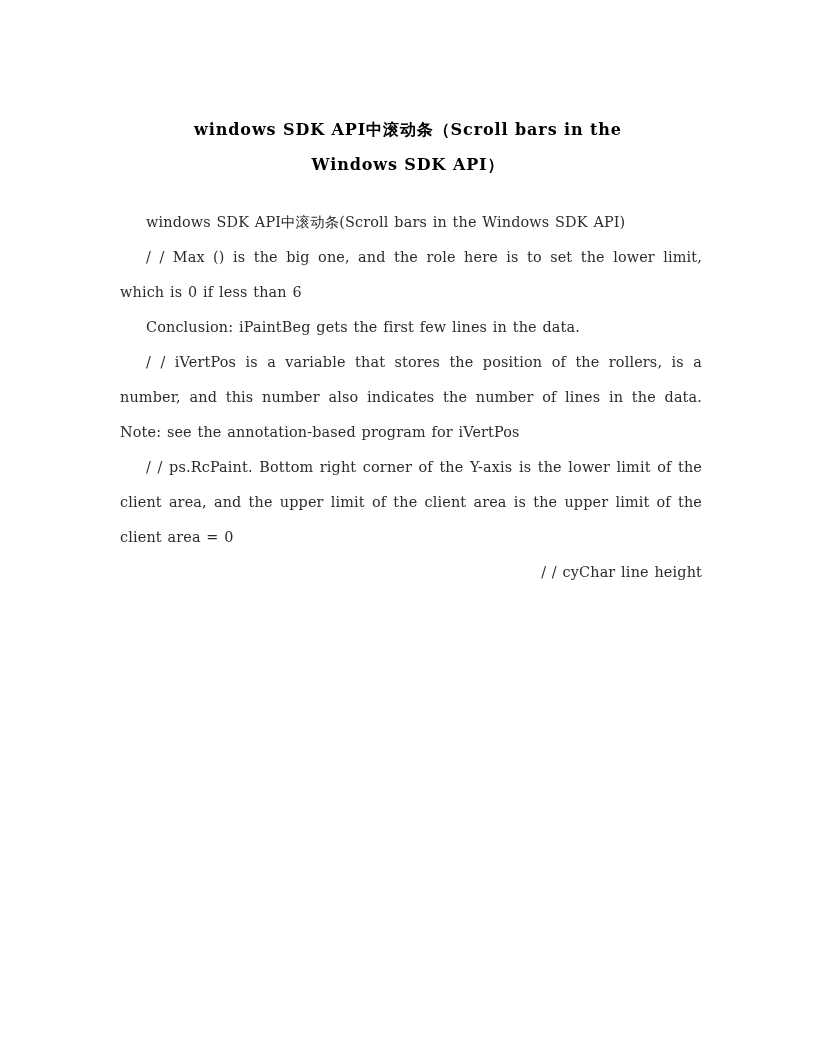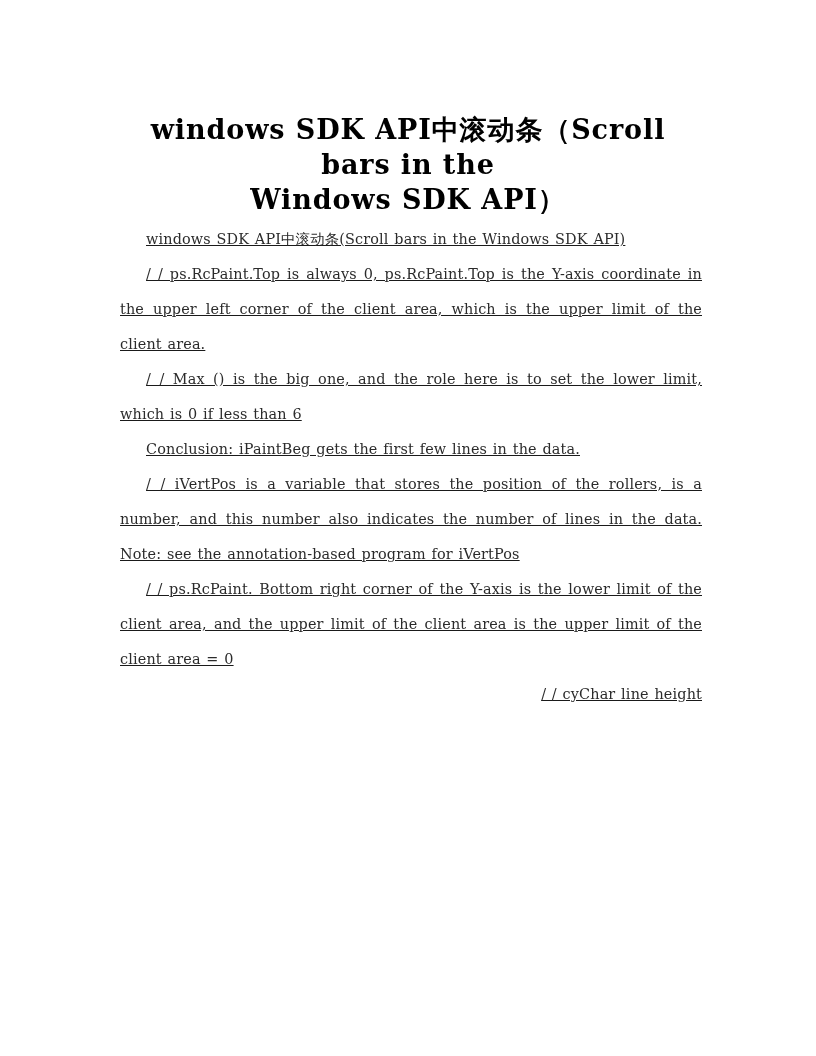--- a/index.html
+++ b/index.html
@@ -22,32 +22,31 @@
     box-sizing: border-box;
   }
   .doc-title {
     position: absolute;
     left: 120px;
     top: 112px;
     width: 576px;
     text-align: center;
     font-family: "DejaVu Serif", "Liberation Serif", serif;
     font-weight: bold;
-    font-size: 27px;
+    font-size: 16px;
     line-height: 35px;
     letter-spacing: 0.9px;
     color: #000000;
     white-space: pre-wrap;
   }
   .body-block {
     position: absolute;
     left: 120px;
-    top: 222px;
+    top: 205px;
     width: 582px;
-    text-decoration: underline;
   }
   .para {
     font-family: "DejaVu Serif", "Liberation Serif", serif;
     font-size: 14.4px;
     line-height: 35px;
     color: #2b2b2b;
     text-align: justify;
     text-justify: inter-word;
     text-indent: 26px;
     margin: 0;
@@ -63,21 +62,20 @@
 </head>
 <body>
 
 <div class="page">
 
   <div class="doc-title">windows SDK API中滚动条（Scroll bars in the
 Windows SDK API）</div>
 
   <div class="body-block">
     <p class="para">windows SDK API中滚动条(Scroll bars in the Windows SDK API)</p>
-    <p class="para">/ / ps.RcPaint.Top is always 0, ps.RcPaint.Top is the Y-axis coordinate in the upper left corner of the client area, which is the upper limit of the client area.</p>
     <p class="para">/ / Max () is the big one, and the role here is to set the lower limit, which is 0 if less than 6</p>
     <p class="para">Conclusion: iPaintBeg gets the first few lines in the data.</p>
     <p class="para">/ / iVertPos is a variable that stores the position of the rollers, is a number, and this number also indicates the number of lines in the data. Note: see the annotation-based program for iVertPos</p>
     <p class="para">/ / ps.RcPaint. Bottom right corner of the Y-axis is the lower limit of the client area, and the upper limit of the client area is the upper limit of the client area = 0</p>
     <p class="para">/ / cyChar line height</p>
   </div>
 
 </div>
 
 </body></html>

